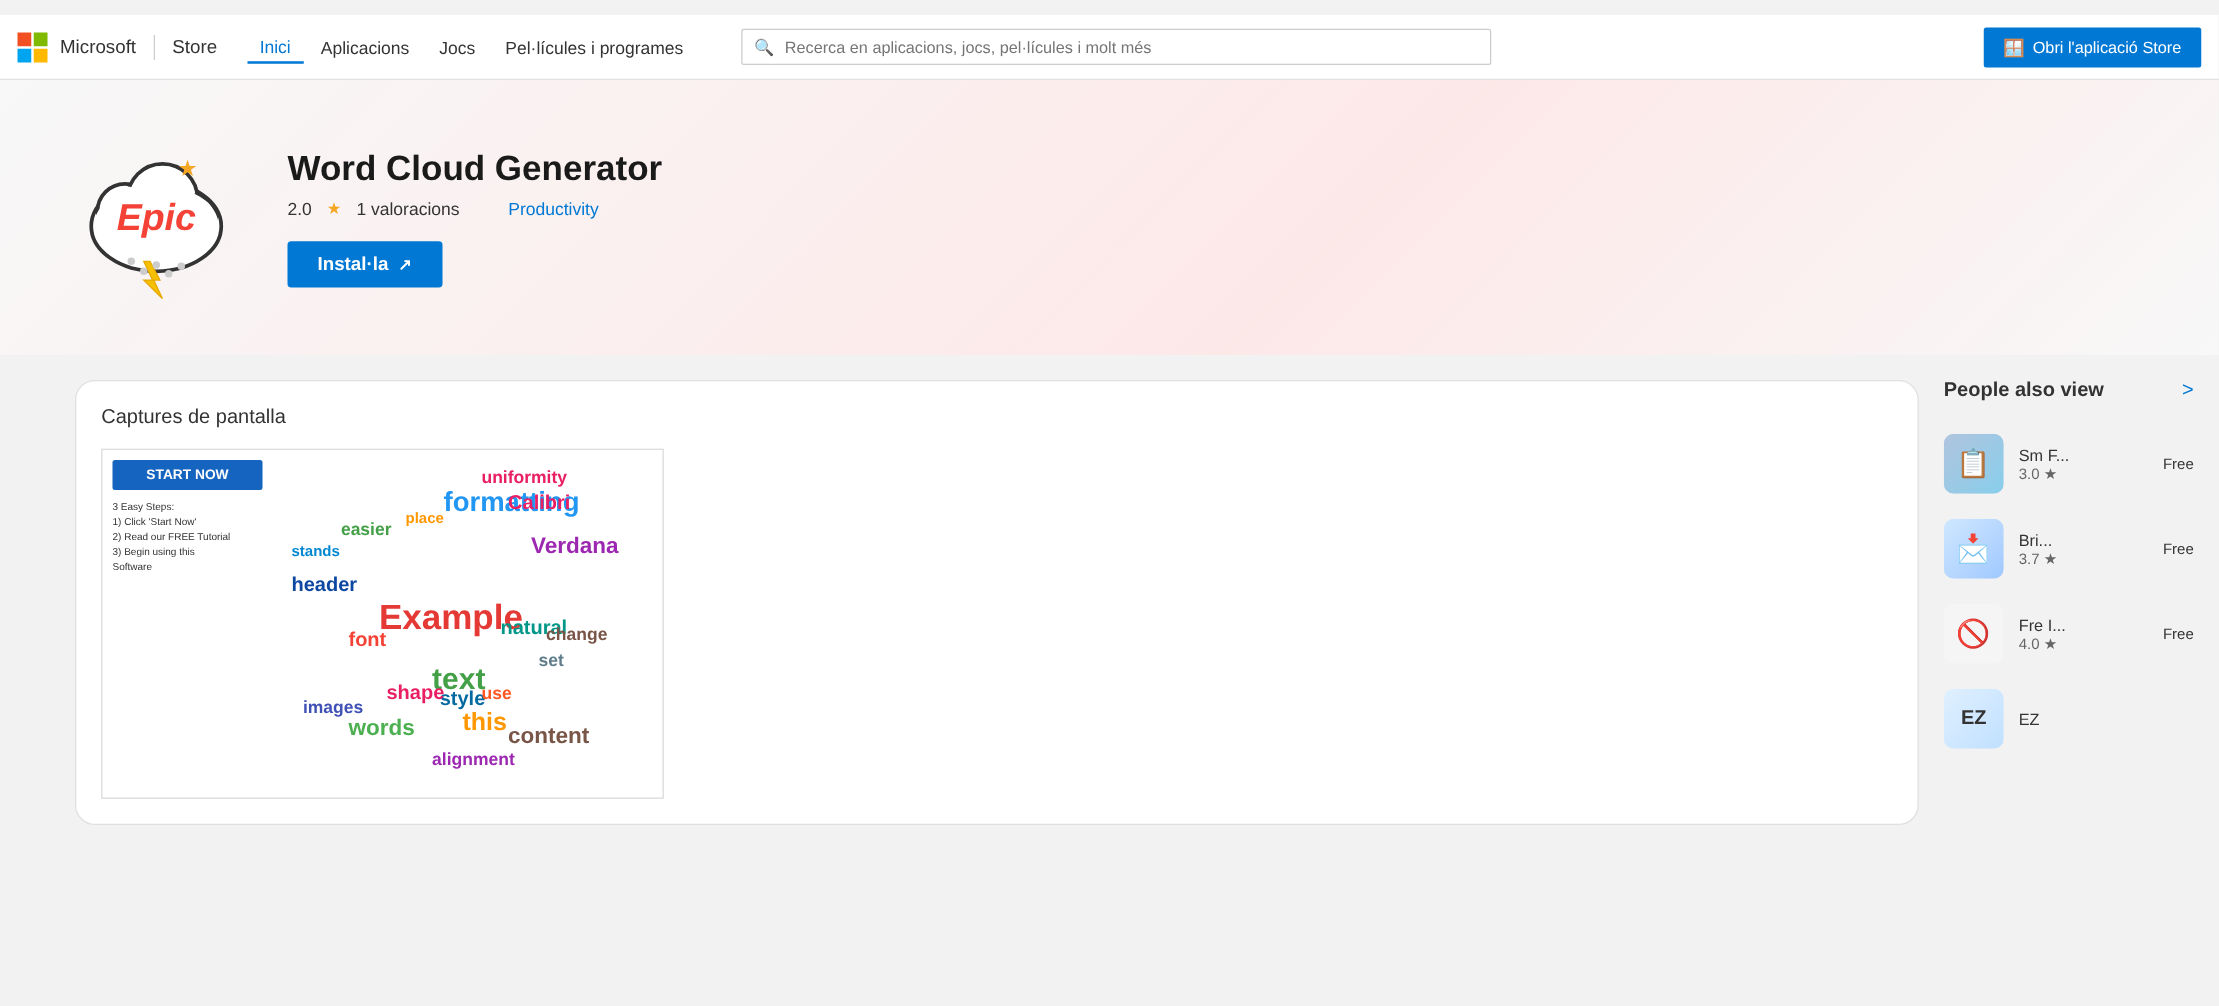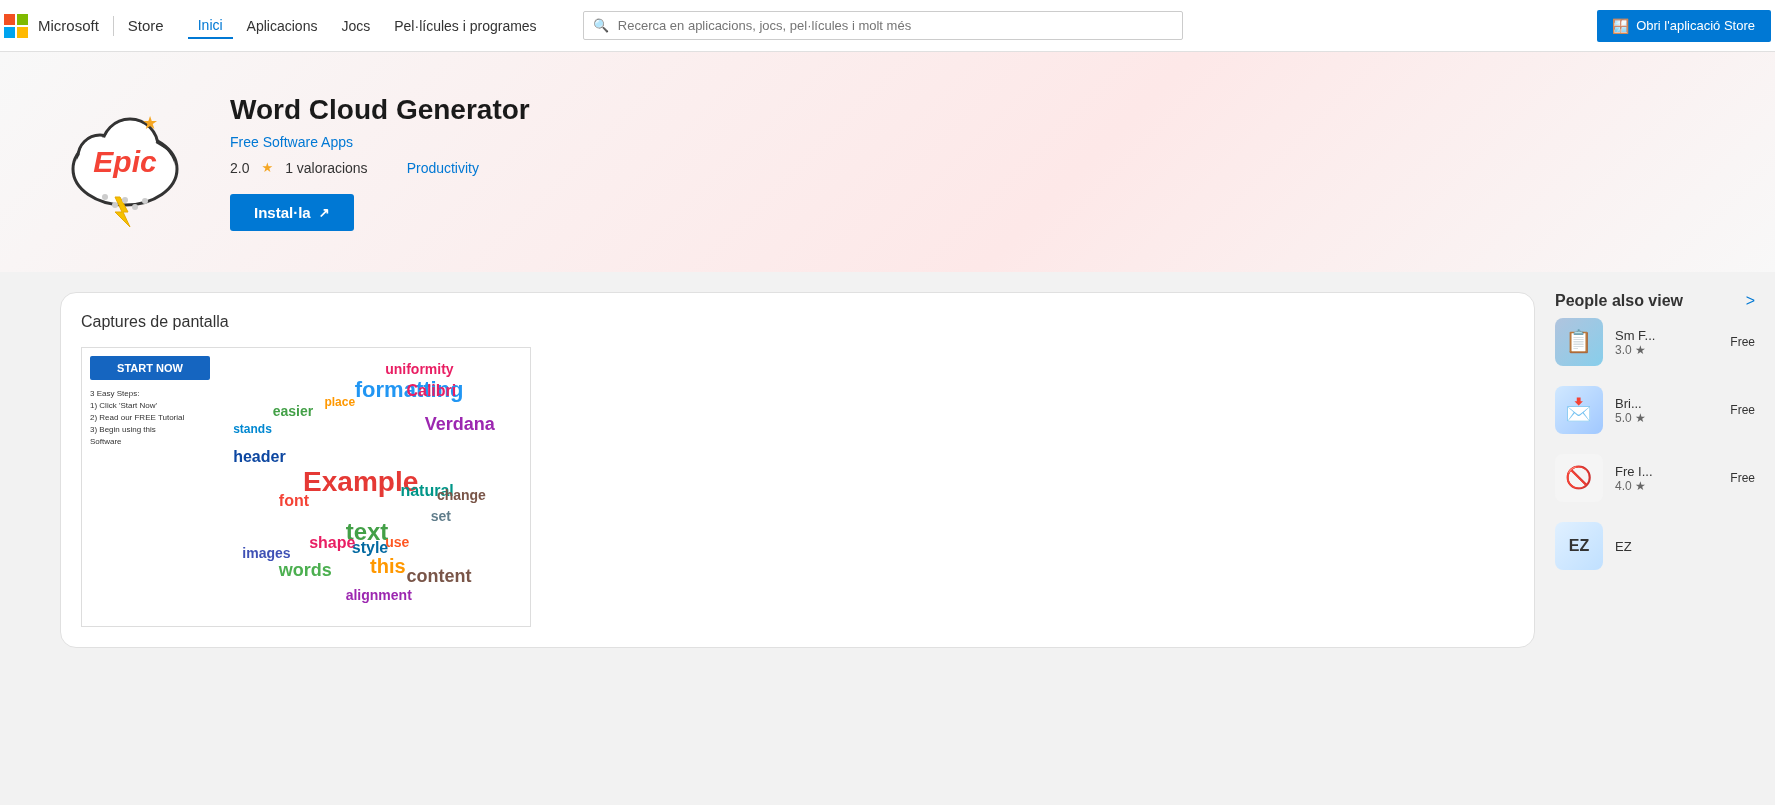--- a/index.html
+++ b/index.html
@@ -3,24 +3,25 @@
   <meta charset="utf-8">
   <style>
     * { box-sizing: border-box; margin: 0; padding: 0; }
     body { font-family: 'Segoe UI', Arial, sans-serif; background: #f2f2f2; color: #333; }
 
     
     .header {
       display: flex;
       align-items: center;
       background: #fff;
-      padding: 0 4px;
+      padding: 0 14px;
       height: 52px;
       border-bottom: 1px solid #e0e0e0;
       gap: 16px;
+      margin-top: 12px;
     }
     .header-brand {
       display: flex;
       align-items: center;
       gap: 10px;
     }
     .ms-logo {
       width: 24px;
       height: 24px;
       display: grid;
@@ -227,21 +228,21 @@
     .word { position: absolute; font-weight: bold; }
 
     
     .people-also-view {
       padding-top: 0;
     }
     .section-header {
       display: flex;
       align-items: center;
       justify-content: space-between;
-      margin-bottom: 8px;
+      margin-bottom: 25px;
     }
     .section-header-title {
       font-size: 16px;
       font-weight: 600;
       color: #333;
     }
     .section-header-arrow {
       color: #0078d4;
       font-size: 16px;
       cursor: pointer;
@@ -381,21 +382,20 @@
       <circle cx="45" cy="100" r="3" fill="#ccc"></circle>
       <circle cx="55" cy="108" r="3" fill="#ccc"></circle>
       <circle cx="65" cy="103" r="3" fill="#ccc"></circle>
       <circle cx="75" cy="110" r="3" fill="#ccc"></circle>
       <circle cx="85" cy="104" r="3" fill="#ccc"></circle>
     </svg>
   </div>
 
   <div class="hero-info">
     <h1 class="app-title">Word Cloud Generator</h1>
-    <div class="app-publisher">Free Software Apps</div>
     <div class="app-meta">
       <span>2.0</span>
       <span class="star-icon">★</span>
       <span>1 valoracions</span>
       <span class="app-category">Productivity</span>
     </div>
     <button class="install-btn">
       <span>Instal·la</span>
       <span class="ext-icon">↗</span>
     </button>
@@ -462,21 +462,21 @@
               <div class="related-app-meta">3.0 ★</div>
             </div>
             <div class="related-app-free">Free</div>
           </div>
           <div class="related-app">
             <div class="related-app-icon">
               <div class="icon-brisk">📩</div>
             </div>
             <div class="related-app-info">
               <div class="related-app-name">Bri...</div>
-              <div class="related-app-meta">5.0 ★</div>
+              <div class="related-app-meta">3.7 ★</div>
             </div>
             <div class="related-app-free">Free</div>
           </div>
           <div class="related-app">
             <div class="related-app-icon">
               <div class="icon-free">🚫</div>
             </div>
             <div class="related-app-info">
               <div class="related-app-name">Fre I...</div>
               <div class="related-app-meta">4.0 ★</div>

